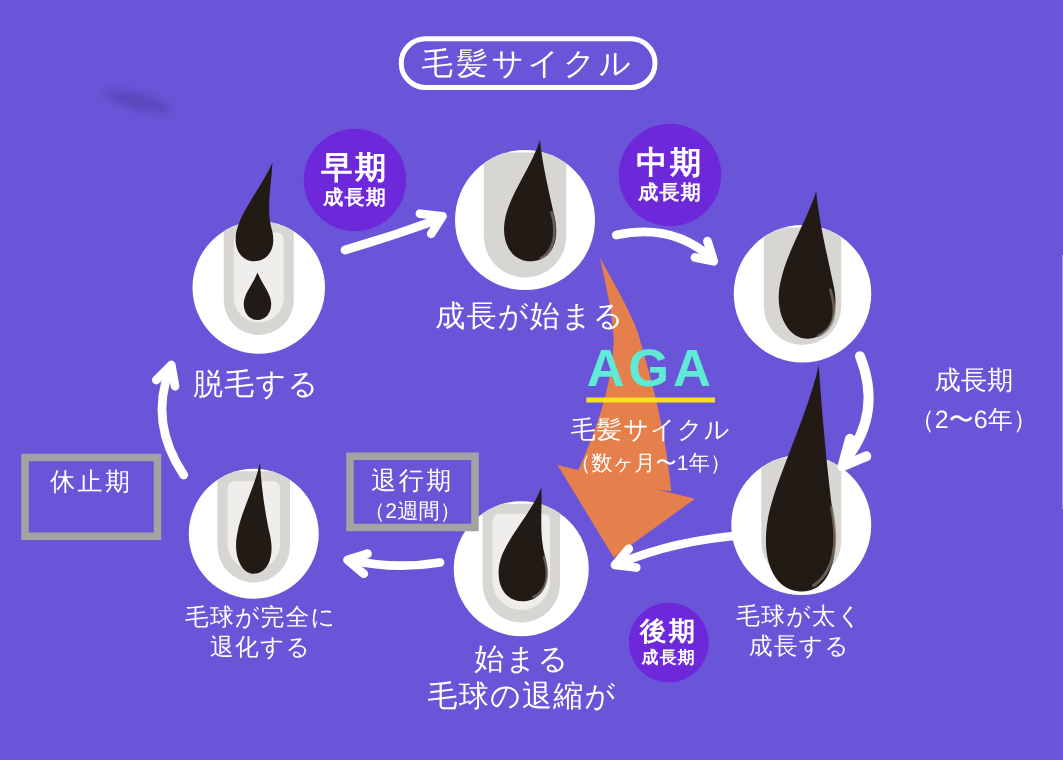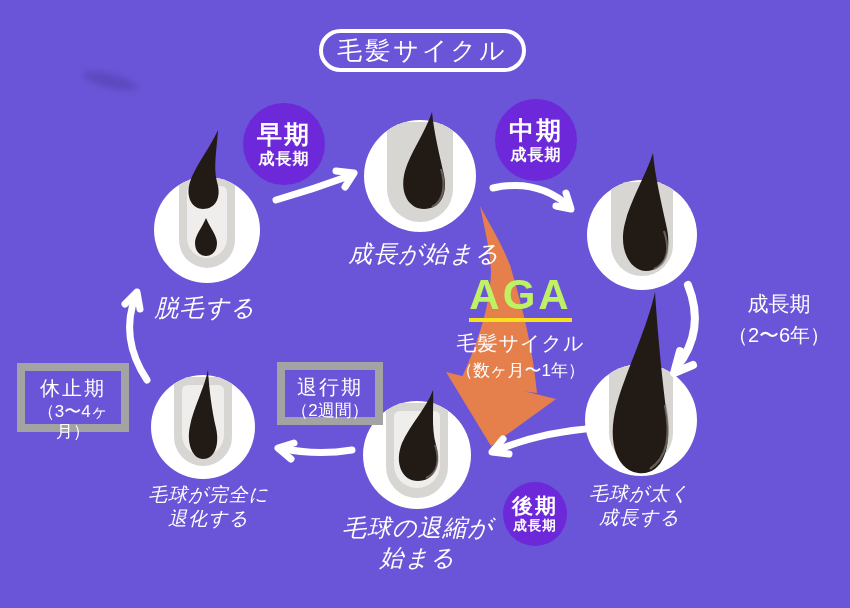--- a/index.html
+++ b/index.html
@@ -28,39 +28,39 @@
     display:flex;flex-direction:column;align-items:center;justify-content:center;
     text-align:center;line-height:1;
   }
   .badge-lg{width:82px;height:82px;}
   .badge-sm{width:64px;height:64px;}
   .badge-title{font-size:25px;font-weight:bold;letter-spacing:2px;}
   .badge-sub{font-size:16px;font-weight:bold;margin-top:4px;letter-spacing:1px;}
   .badge-sm .badge-title{font-size:21px;}
   .badge-sm .badge-sub{font-size:13.5px;margin-top:3px;}
   .obox{
-    position:absolute;border:8px solid #a3a3a3;box-sizing:border-box;
+    position:absolute;border:6px solid #a3a3a3;box-sizing:border-box;
     text-align:center;padding-top:5px;line-height:1.2;
   }
   .obox .l1{display:block;font-size:20px;letter-spacing:2px;}
   .obox .l2{display:block;font-size:17px;margin-top:2px;}
-  .lbl{position:absolute;text-align:center;line-height:1.25;letter-spacing:1px;font-style:italic;}
+  .lbl{position:absolute;text-align:center;line-height:1.25;letter-spacing:1px;}
   .lbl span{display:block;}
   .fs24{font-size:24px;}
   .fs23{font-size:19px;}
   .normal-block{position:absolute;left:700px;top:282px;width:158px;text-align:center;}
   .normal-title{
     display:inline-block;font-size:32px;font-weight:bold;letter-spacing:2px;
     border-bottom:3px solid #fff;padding-bottom:3px;line-height:1.05;
   }
   .normal-l1{font-size:21px;margin-top:8px;display:block;}
   .normal-l2{font-size:20px;margin-top:4px;display:block;}
   .aga-block{position:absolute;left:433px;top:274px;width:175px;text-align:center;}
   .aga-title{
-    display:inline-block;color:#bef264;font-size:42px;font-weight:bold;
+    display:inline-block;color:#5eead4;font-size:42px;font-weight:bold;
     letter-spacing:3px;line-height:1;border-bottom:4px solid #f8e11a;padding-bottom:2px;
   }
   .aga-l1{font-size:20px;margin-top:8px;display:block;letter-spacing:1px;}
   .aga-l2{font-size:17px;margin-top:2px;display:block;}
   svg{display:block;}
   .layer{pointer-events:none;}
 </style>
 </head>
 <body>
 
@@ -201,40 +201,39 @@
     <span class="badge-title">中期</span>
     <span class="badge-sub">成長期</span>
   </div>
   <div class="badge badge-sm" style="left:503px;top:482px">
     <span class="badge-title">後期</span>
     <span class="badge-sub">成長期</span>
   </div>
 
   <div class="obox" style="left:17px;top:363px;width:112px;height:69px">
     <span class="l1">休止期</span>
-    <span class="l2">（3〜4ヶ月）</span>
   </div>
   <div class="obox" style="left:277px;top:362px;width:106px;height:63px">
     <span class="l1">退行期</span>
     <span class="l2">（2週間）</span>
   </div>
 
   <div class="lbl fs24" style="left:125px;top:293px;width:160px">
     <span>脱毛する</span>
   </div>
   <div class="lbl fs24" style="left:334px;top:239px;width:180px">
     <span>成長が始まる</span>
   </div>
   <div class="lbl fs23" style="left:557px;top:482px;width:165px">
     <span>毛球が太く</span>
     <span>成長する</span>
   </div>
   <div class="lbl fs24" style="left:335px;top:513px;width:165px">
+    <span>始まる</span>
     <span>毛球の退縮が</span>
-    <span>始まる</span>
   </div>
   <div class="lbl fs23" style="left:126px;top:483px;width:165px">
     <span>毛球が完全に</span>
     <span>退化する</span>
   </div>
 
   <div class="normal-block">
     <span class="normal-l1">成長期</span>
     <span class="normal-l2">（2〜6年）</span>
   </div>

